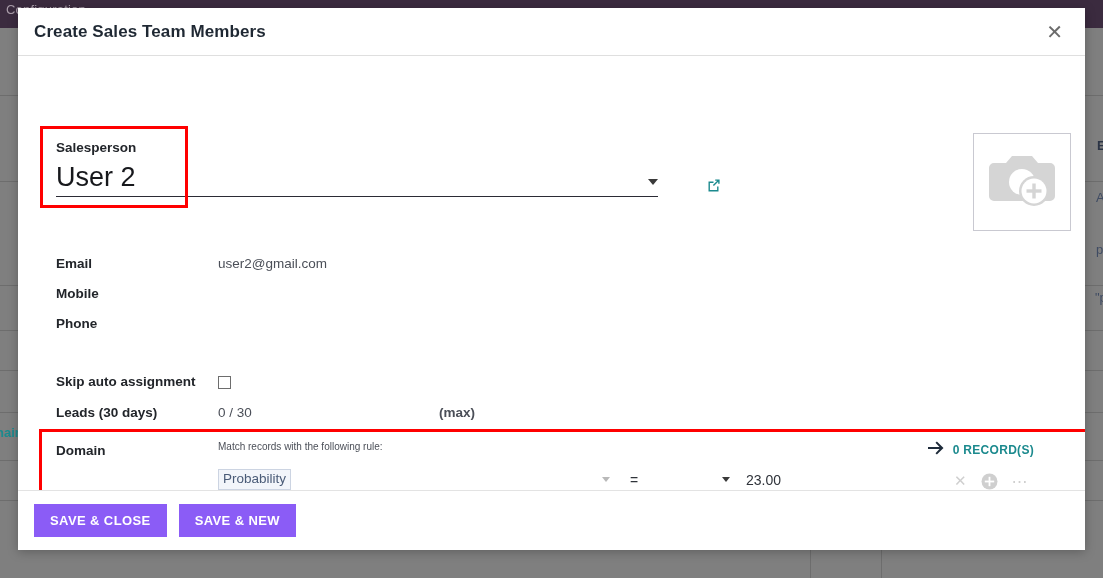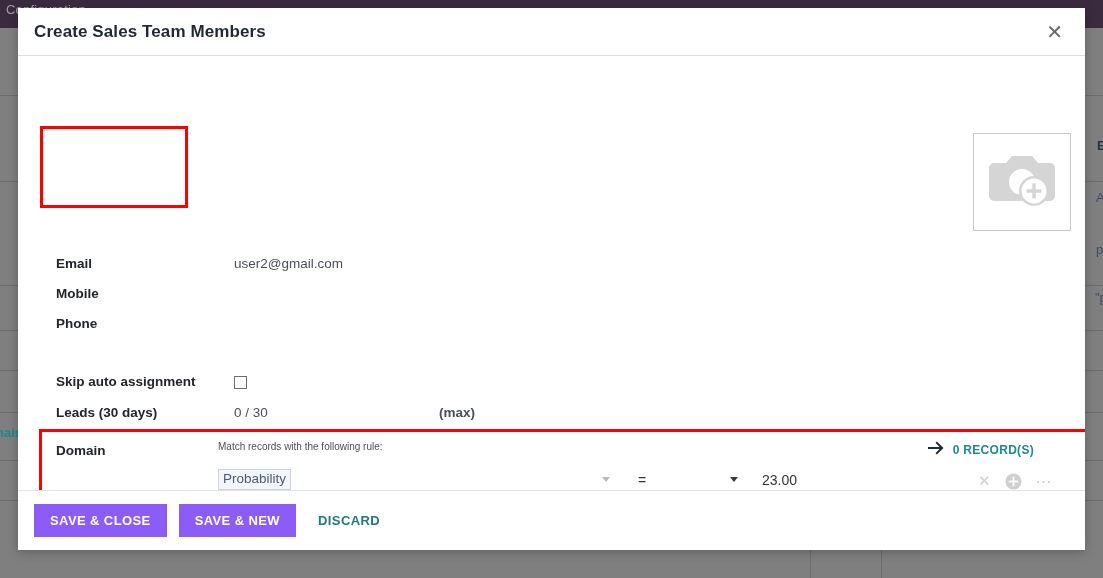--- a/index.html
+++ b/index.html
@@ -112,21 +112,20 @@
     border-top: 1px solid #e3e3e3;
     display: flex;
     align-items: center;
     padding: 0 16px;
     gap: 12px;
   }
   .row {
     display: flex;
     align-items: flex-start;
     min-height: 30px;
-    gap: 16px;
   }
   .lbl {
     width: 162px;
     flex: 0 0 162px;
     font-size: 13.5px;
     font-weight: bold;
     color: #22252a;
     padding-top: 4px;
   }
   .val {
@@ -277,21 +276,21 @@
     font-size: 12px;
     font-weight: bold;
     color: #1c8a8e;
     letter-spacing: .3px;
   }
   .rule-row {
     display: flex;
     align-items: flex-end;
     margin-left: 162px;
     margin-top: 8px;
-    gap: 8px;
+    gap: 0;
   }
   .field-select {
     width: 398px;
     border-bottom: 1px solid #d4d4d4;
     height: 26px;
     box-sizing: border-box;
     display: flex;
     align-items: center;
     position: relative;
     cursor: pointer;
@@ -400,20 +399,33 @@
 
 <div id="modal">
 
   <div class="modal-header">
     <div class="modal-title">Create Sales Team Members</div>
     <button class="modal-close">✕</button>
   </div>
 
   <div class="modal-body">
 
+    <div class="sp-wrap">
+      <div class="sp-label">Salesperson</div>
+      <div class="sp-value-line">
+        <div class="sp-value">User 2</div>
+        <div class="caret-down"></div>
+      </div>
+      <span class="ext-link">
+        <svg width="16" height="16" viewBox="0 0 16 16">
+          <path d="M2.5 4.5 h5 v1.4 h-3.6 v7.2 h7.2 v-3.6 h1.4 v5 h-10 z" fill="#1c8a8e"></path>
+          <path d="M9.2 2.4 h4.4 v4.4 h-1.4 v-2 l-4.3 4.3 -1 -1 4.3 -4.3 h-2 z" fill="#1c8a8e"></path>
+        </svg>
+      </span>
+    </div>
 
     <div class="salesperson-block"></div>
 
     <div class="photo-box">
       <span>
         <svg width="72" height="62" viewBox="0 0 72 62">
           <path d="M8 14 h12 l6 -7 h20 l6 7 h12 a5 5 0 0 1 5 5 v28 a5 5 0 0 1 -5 5 h-56 a5 5 0 0 1 -5 -5 v-28 a5 5 0 0 1 5 -5 z" fill="#d5d5d5"></path>
           <circle cx="36" cy="33" r="13" fill="#ffffff"></circle>
           <circle cx="48" cy="42" r="15" fill="#d5d5d5"></circle>
           <circle cx="48" cy="42" r="12.5" fill="#ffffff"></circle>
@@ -489,15 +501,14 @@
         </div>
       </div>
     </div>
 
     <div class="domain-highlight"></div>
   </div>
 
   <div class="modal-footer">
     <button class="btn btn-primary">SAVE &amp; CLOSE</button>
     <button class="btn btn-primary">SAVE &amp; NEW</button>
-    <button class="btn btn-link">DISCARD</button>
   </div>
 </div>
 
 </body></html>

